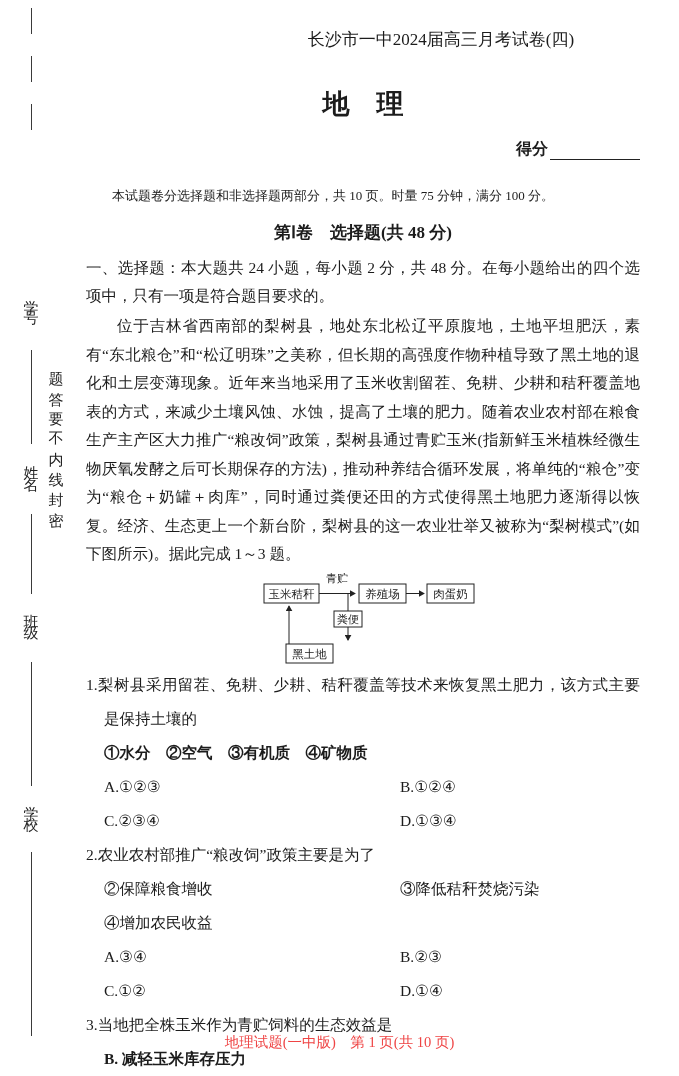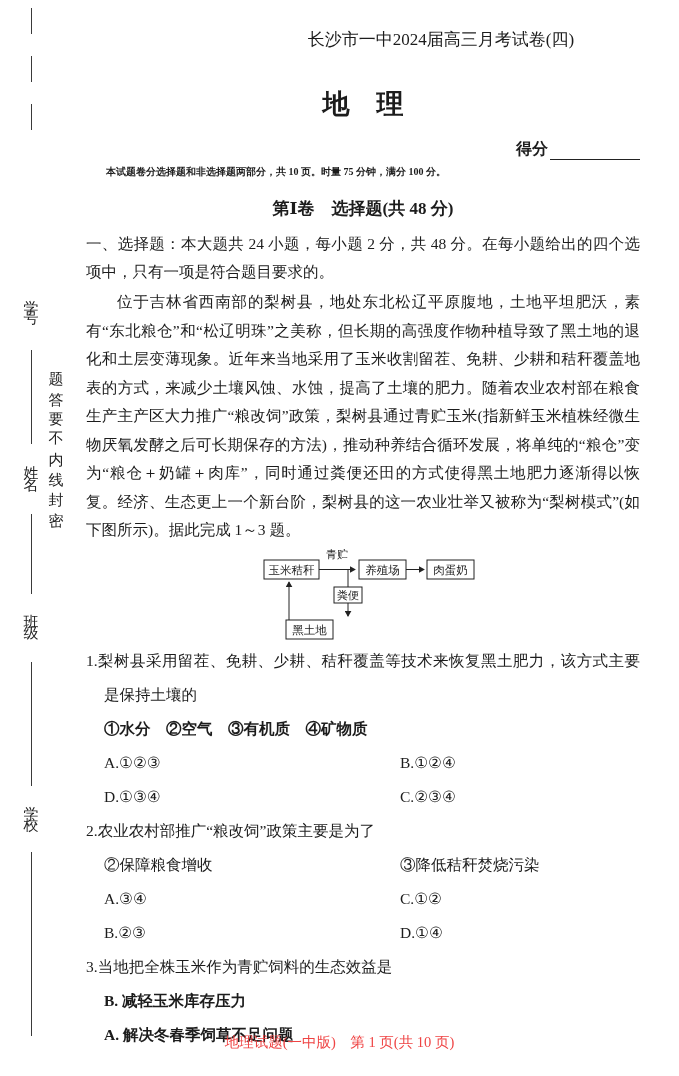--- a/index.html
+++ b/index.html
@@ -22,22 +22,22 @@
     position:absolute; left:48px; top:360px; writing-mode:vertical-rl; text-orientation:upright;
     font-size:15px; letter-spacing:20px; line-height:16px; color:#222;
   }
 
   
   .content { position:absolute; left:86px; top:4px; width:554px; }
   .exam-title { margin-top:24px; text-align:center; font-size:17px; line-height:24px; position:relative; left:78px; }
   .subject  { margin-top:34px; text-align:center; font-size:27px; line-height:36px; font-weight:bold; }
   .score-row { margin-top:14px; height:24px; display:flex; justify-content:flex-end; align-items:flex-end; font-size:16px; font-weight:bold; }
   .score-line { display:inline-block; width:90px; border-bottom:1.5px solid #222; height:20px; margin-left:2px; }
-  .intro { margin-top:0; font-size:10px; line-height:24px; text-indent:2em;font-weight:bold; }
-  .section-title { margin-top:12px; text-align:center; font-size:17px; line-height:26px; font-weight:bold; }
+  .intro { margin-top:24px; font-size:13px; line-height:24px; text-indent:2em; }
+  .section-title { margin-top:12px; text-align:center; font-size:17px; line-height:26px; font-weight:bold;font-family:Liberation Serif, serif; }
   .instruction { margin-top:8px; font-size:15.5px; line-height:28px; font-weight:normal; text-align:justify; }
   .passage { margin-top:2px; font-size:15.5px; line-height:28.5px; text-indent:2em; text-align:justify; }
 
   
   .diagram { margin:4px 0 2px 176px; width:216px; height:93px; }
   .diagram svg { display:block; }
   .diagram rect { fill:#ffffff; stroke:#222; stroke-width:1; }
   .diagram line { stroke:#222; stroke-width:1; }
   .diagram text { font-size:11.5px; fill:#1c1c1c; font-family:"Liberation Serif","DejaVu Serif",serif; text-anchor:middle; }
   .diagram text.small { font-size:11px; }
@@ -117,37 +117,38 @@
 
     <div class="questions">
 
       <div class="question">
         <p class="q-stem"><span>1.</span><span>梨树县采用留茬、免耕、少耕、秸秆覆盖等技术来恢复黑土肥力，该方式主要是保持土壤的</span></p>
         <div class="q-body">
           <span class="q-line">①水分　②空气　③有机质　④矿物质</span>
           <div class="opt-grid">
             <span>A.①②③</span>
             <span>B.①②④</span>
+            <span>C.②③④</span>
             <span>D.①③④</span>
-            <span>C.②③④</span>
           </div>
         </div>
       </div>
 
       <div class="question">
         <p class="q-stem"><span>2.</span><span>农业农村部推广“粮改饲”政策主要是为了</span></p>
         <div class="q-body">
           <div class="opt-grid">
             <span>②保障粮食增收</span>
             <span>③降低秸秆焚烧污染</span>
+            <span>④增加农民收益</span>
           </div>
           <div class="opt-grid">
             <span>A.③④</span>
+            <span>B.②③</span>
             <span>C.①②</span>
-            <span>B.②③</span>
             <span>D.①④</span>
           </div>
         </div>
       </div>
 
       <div class="question">
         <p class="q-stem"><span>3.</span><span>当地把全株玉米作为青贮饲料的生态效益是</span></p>
         <div class="q-body">
           <span class="q-line">B. 减轻玉米库存压力</span>
           <span class="q-line">A. 解决冬春季饲草不足问题</span>

